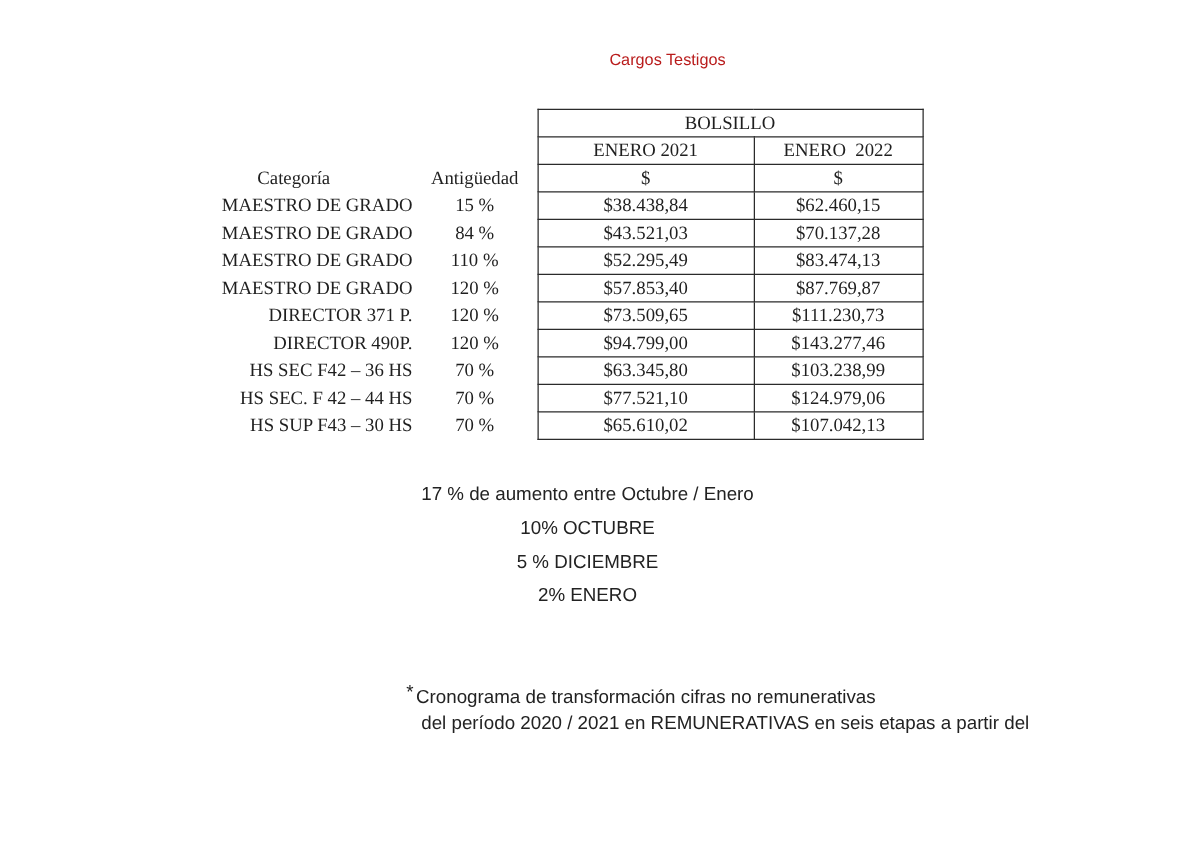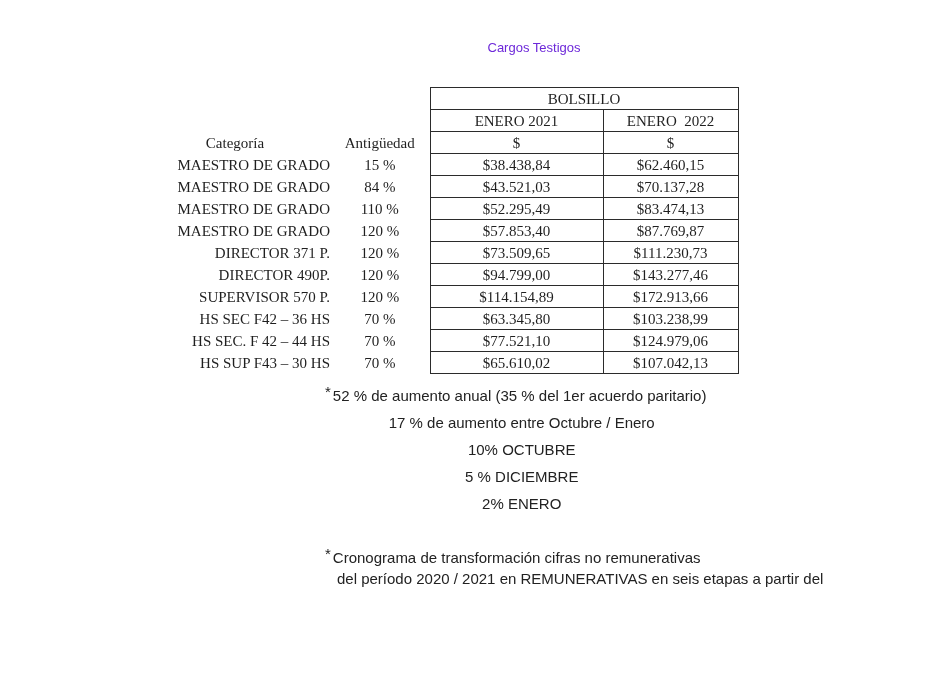--- a/index.html
+++ b/index.html
@@ -15,21 +15,21 @@
     font-family: "Liberation Sans", sans-serif;
     color: #1f1f1f;
   }
   .doc-title {
     position: absolute;
     top: 40px;
     left: 434px;
     width: 200px;
     text-align: center;
     font-size: 13px;
-    color: #6d28d9;
+    color: #b91c1c;
   }
   table.salary {
     position: absolute;
     top: 87px;
     left: 140px;
     border-collapse: collapse;
     table-layout: fixed;
   }
   table.salary td, table.salary th {
     height: 21px;
@@ -133,26 +133,20 @@
     <td class="b">$73.509,65</td>
     <td class="b">$111.230,73</td>
   </tr>
   <tr>
     <td class="cat-cell">DIRECTOR 490P.</td>
     <td>120 %</td>
     <td class="b">$94.799,00</td>
     <td class="b">$143.277,46</td>
   </tr>
   <tr>
-    <td class="cat-cell">SUPERVISOR 570 P.</td>
-    <td>120 %</td>
-    <td class="b">$114.154,89</td>
-    <td class="b">$172.913,66</td>
-  </tr>
-  <tr>
     <td class="cat-cell">HS SEC F42 – 36 HS</td>
     <td>70 %</td>
     <td class="b">$63.345,80</td>
     <td class="b">$103.238,99</td>
   </tr>
   <tr>
     <td class="cat-cell">HS SEC. F 42 – 44 HS</td>
     <td>70 %</td>
     <td class="b">$77.521,10</td>
     <td class="b">$124.979,06</td>
@@ -160,21 +154,20 @@
   <tr>
     <td class="cat-cell">HS SUP F43 – 30 HS</td>
     <td>70 %</td>
     <td class="b">$65.610,02</td>
     <td class="b">$107.042,13</td>
   </tr>
 </tbody>
   </table>
 
 <div class="note" style="top:387px">
-  <div class="n1-line"><span class="asterisk">*</span><span>52 % de aumento anual (35 % del 1er acuerdo paritario)</span></div>
   <div class="n1-line indent">17 % de aumento entre Octubre / Enero</div>
   <div class="n1-line indent">10% OCTUBRE</div>
   <div class="n1-line indent">5 % DICIEMBRE</div>
   <div class="n1-line indent">2% ENERO</div>
 </div>
 
 <div class="note" style="top:547px">
   <div class="n2-line"><span class="asterisk">*</span><span>Cronograma de transformación cifras no remunerativas</span></div>
   <div class="n2-line indent">del período 2020 / 2021 en REMUNERATIVAS en seis etapas a partir del</div>
 </div>

